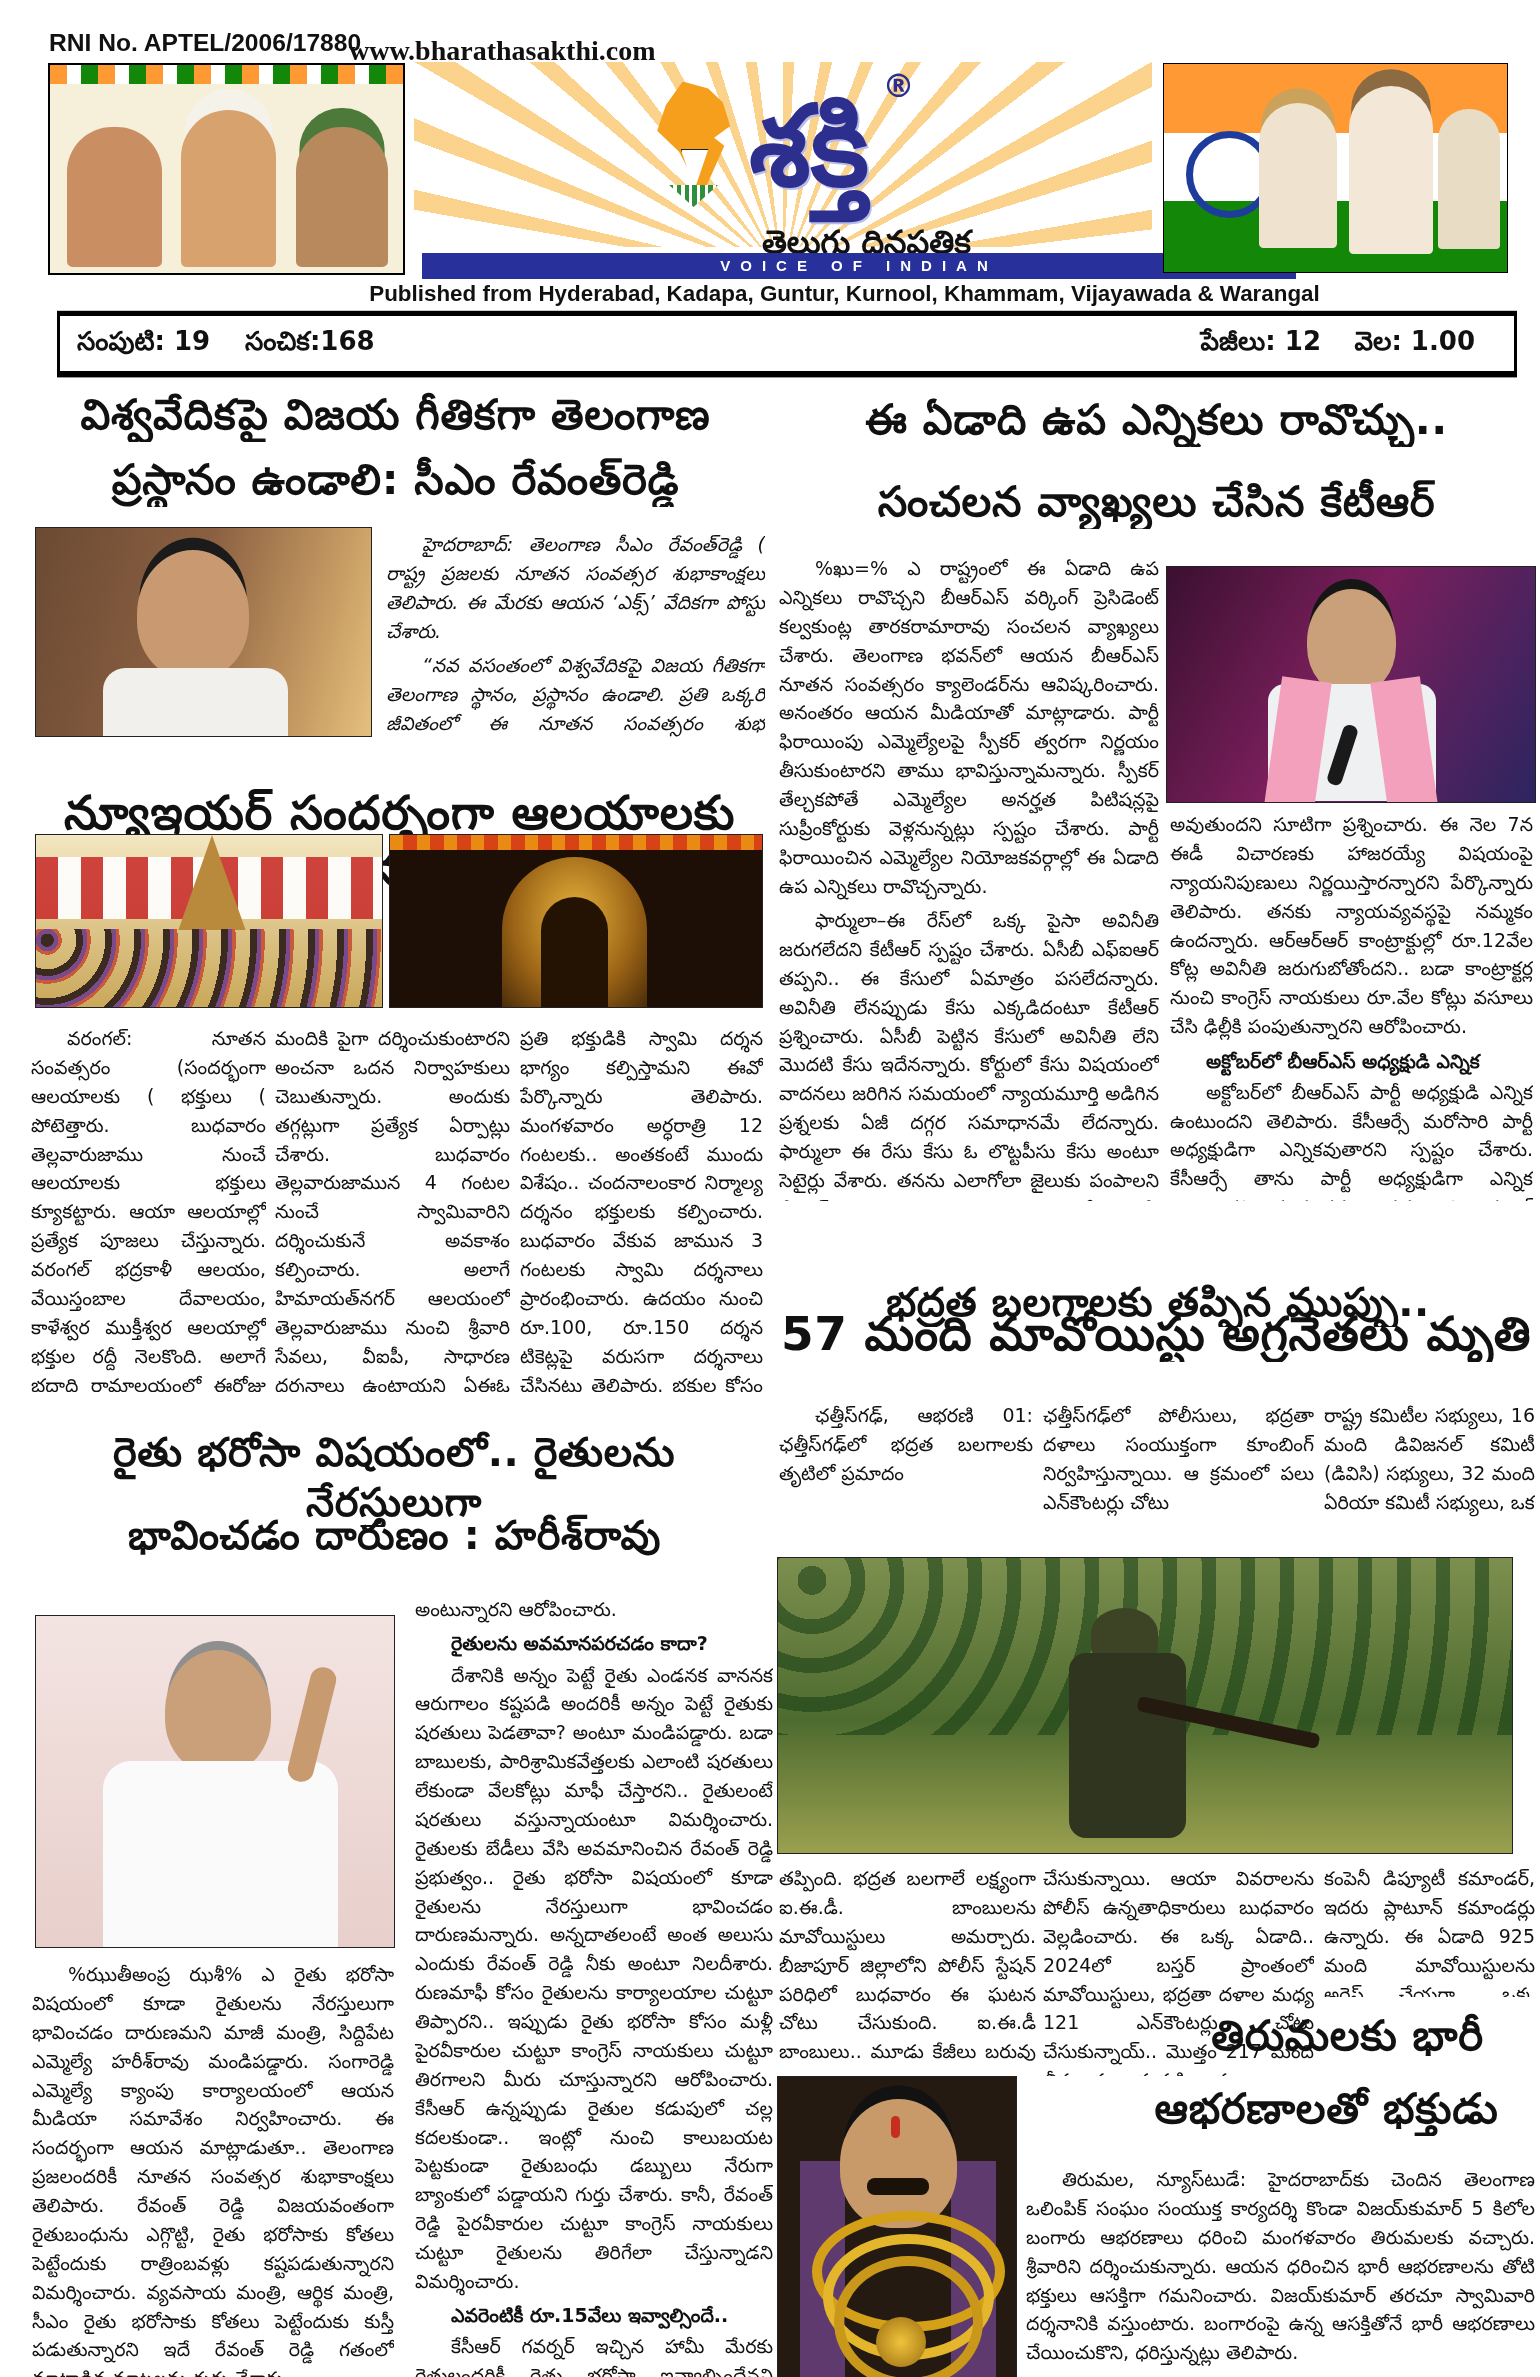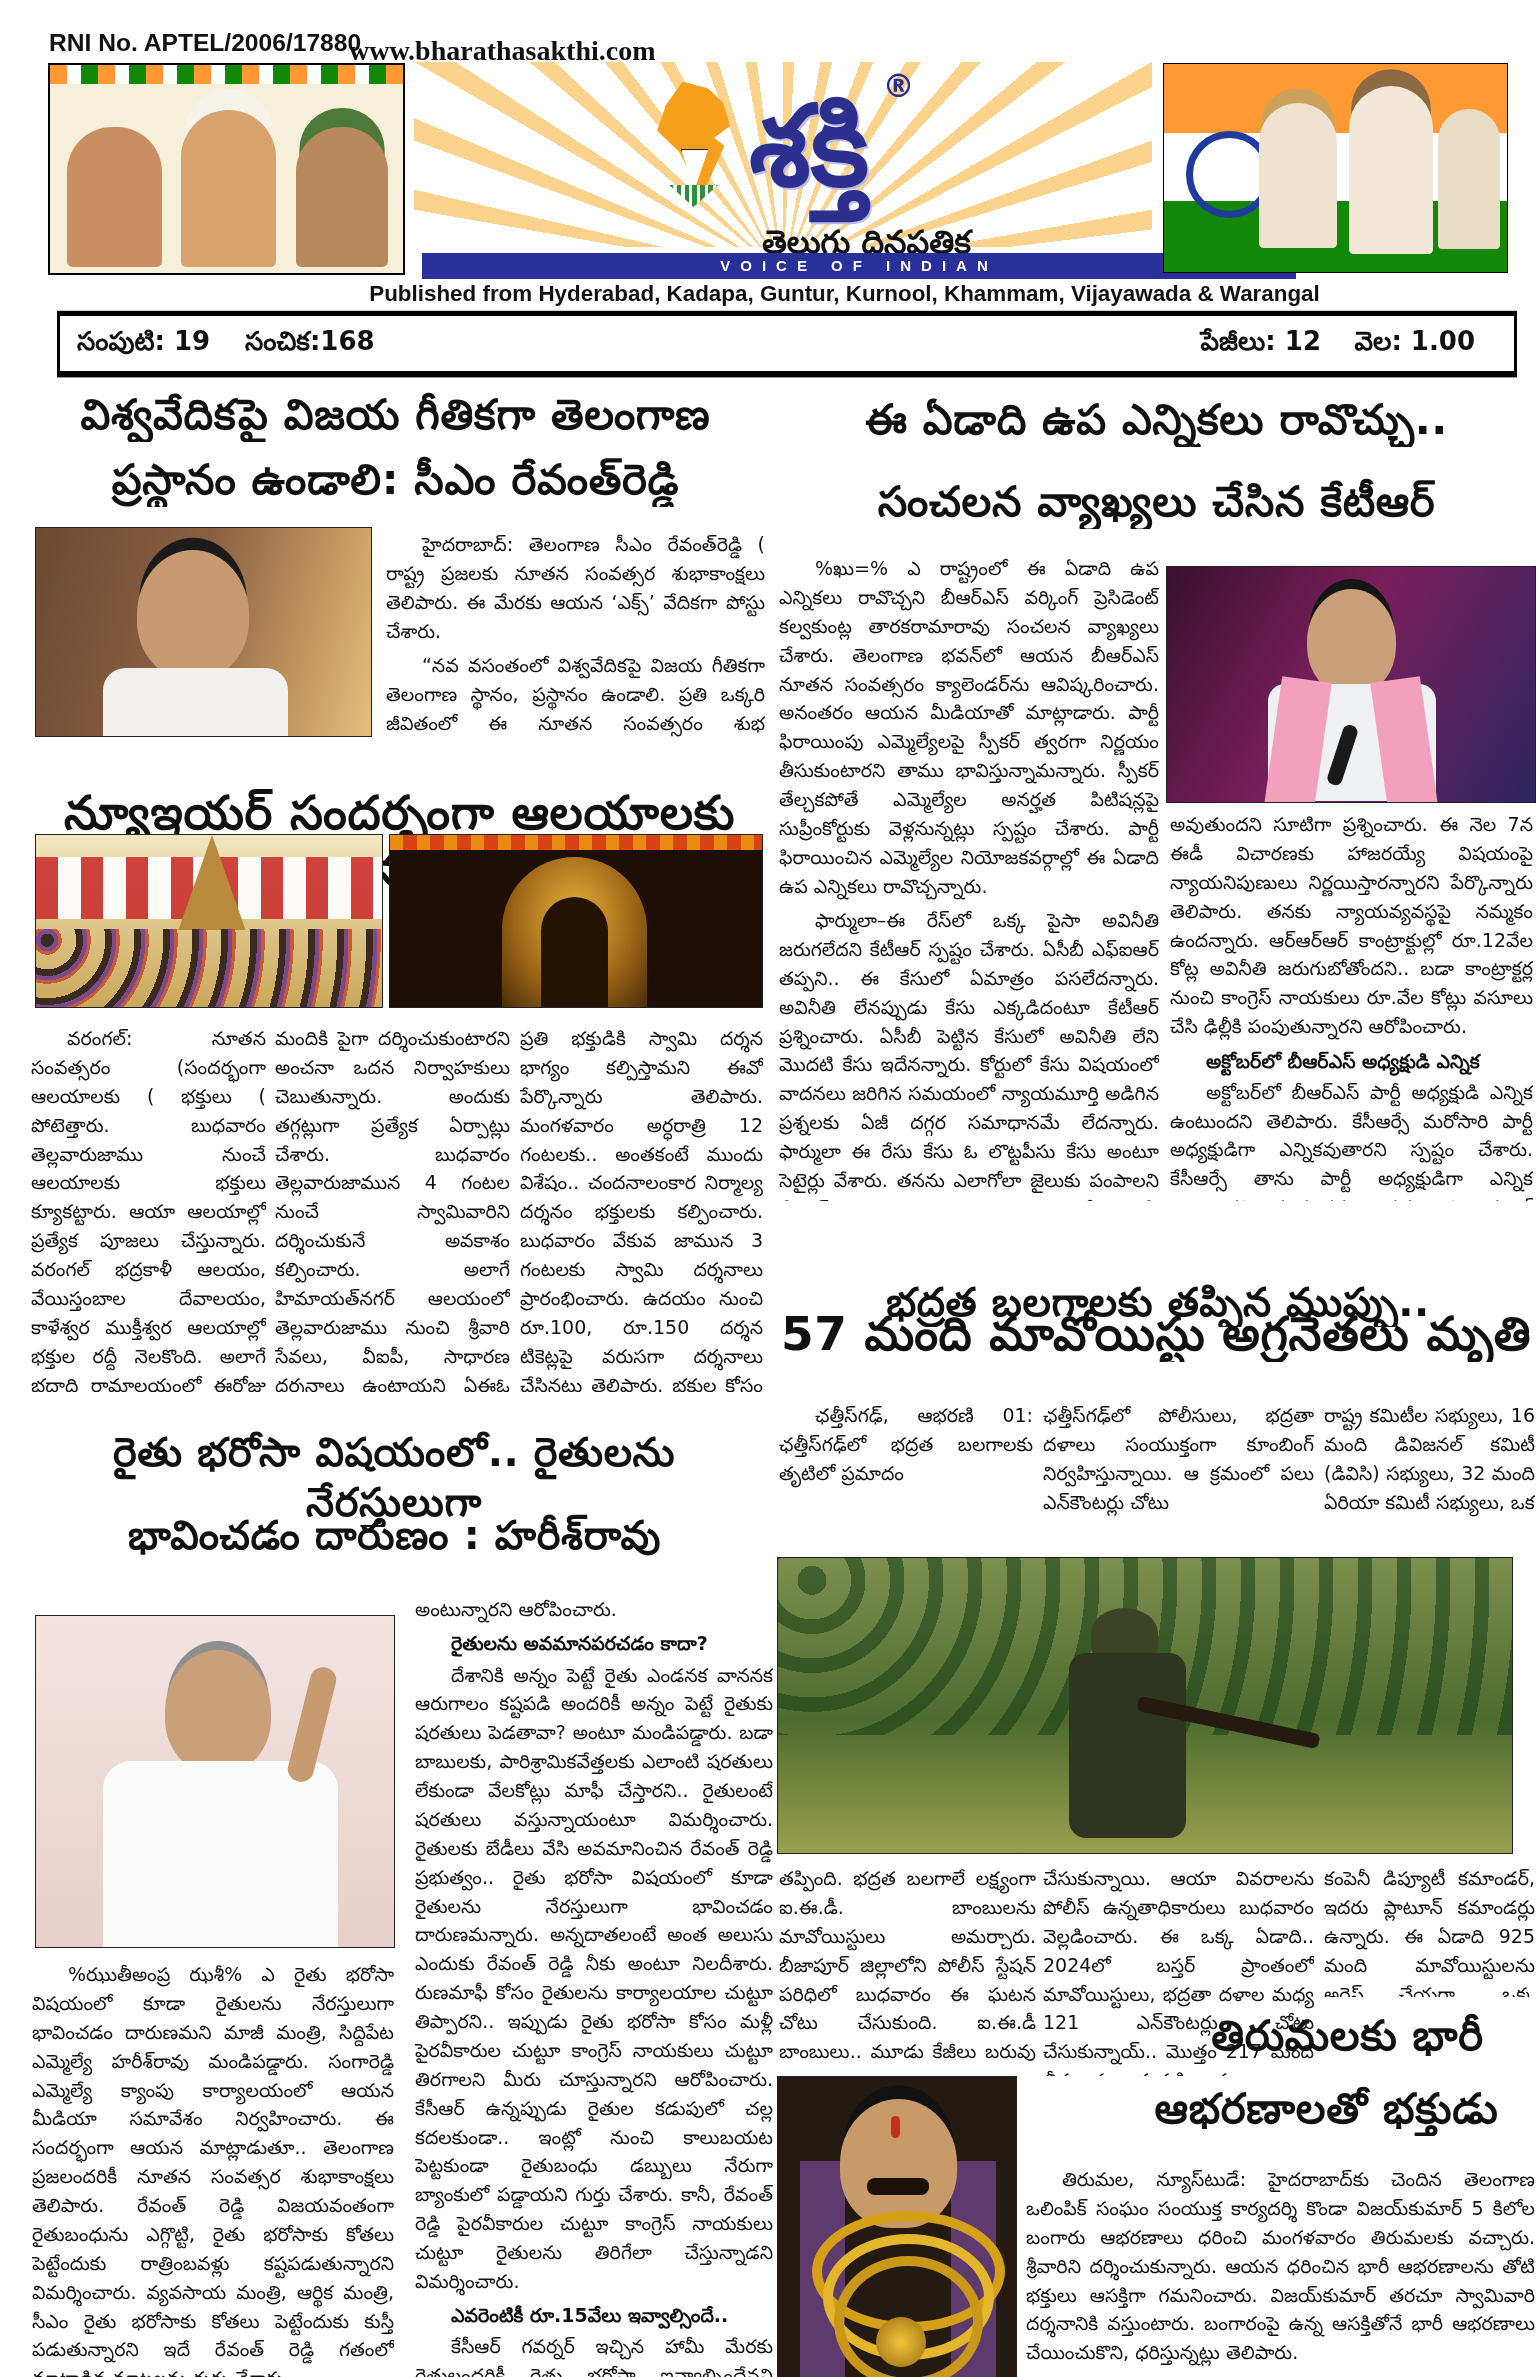--- a/index.html
+++ b/index.html
@@ -70,21 +70,21 @@
   <span style="right:193px;">పేజీలు: 12</span>
   <span style="right:39px;">వెల: 1.00</span>
 </div>
 
 <div class="abs headline hl-76" style="left:28px;top:389px;width:735px;">విశ్వవేదికపై విజయ గీతికగా తెలంగాణ</div>
 <div class="abs headline hl-76" style="left:28px;top:454px;width:735px;">ప్రస్థానం ఉండాలి: సీఎం రేవంత్‌రెడ్డి</div>
 <div class="photo" style="left:35px;top:527px;width:335px;height:208px;background:linear-gradient(105deg,#6b4a33,#8a5f41 45%,#c69a62 80%,#e4c07e);">
   <div class="abs" style="left:101px;top:22.4px;width:112px;height:129px;background:#c99a72;border-radius:50% 50% 45% 45%;box-shadow:0 -14.5px 0 -2.2px #1b1b1b;"></div>
   <div class="abs" style="left:67px;top:140px;width:185px;height:73px;background:#f2f0ec;border-radius:22.4px 22.4px 0 0;"></div>
 </div>
-<div class="abs bodytext" style="left:386px;top:530px;width:379px;height:212px;">
+<div class="abs bodytext" style="left:386px;top:530px;width:379px;height:212px;font-style:italic;">
   <p>హైదరాబాద్: తెలంగాణ సీఎం రేవంత్‌రెడ్డి ( రాష్ట్ర ప్రజలకు నూతన సంవత్సర శుభాకాంక్షలు తెలిపారు. ఈ మేరకు ఆయన ‘ఎక్స్’ వేదికగా పోస్టు చేశారు.</p>
   <p>“నవ వసంతంలో విశ్వవేదికపై విజయ గీతికగా తెలంగాణ స్థానం, ప్రస్థానం ఉండాలి. ప్రతి ఒక్కరి జీవితంలో ఈ నూతన సంవత్సరం శుభ సంతోషాలను నింపాలని మనసారా కోరుకుంటున్నా. అందరికీ నూతన సంవత్సర శుభాకాంక్షలు” అని రేవంత్‌రెడ్డి తెలిపారు.</p>
 </div>
 
 <div class="abs headline hl-76" style="left:779px;top:394px;width:755px;">ఈ ఏడాది ఉప ఎన్నికలు రావొచ్చు..</div>
 <div class="abs headline hl-76" style="left:779px;top:476px;width:755px;">సంచలన వ్యాఖ్యలు చేసిన కేటీఆర్</div>
 <div class="abs bodytext" style="left:779px;top:554px;width:380px;height:647px;">
   <p>%ఖు=% ఎ రాష్ట్రంలో ఈ ఏడాది ఉప ఎన్నికలు రావొచ్చని బీఆర్ఎస్ వర్కింగ్ ప్రెసిడెంట్ కల్వకుంట్ల తారకరామారావు సంచలన వ్యాఖ్యలు చేశారు. తెలంగాణ భవన్‌లో ఆయన బీఆర్ఎస్ నూతన సంవత్సరం క్యాలెండర్‌ను ఆవిష్కరించారు. అనంతరం ఆయన మీడియాతో మాట్లాడారు. పార్టీ ఫిరాయింపు ఎమ్మెల్యేలపై స్పీకర్ త్వరగా నిర్ణయం తీసుకుంటారని తాము భావిస్తున్నామన్నారు. స్పీకర్ తేల్చకపోతే ఎమ్మెల్యేల అనర్హత పిటిషన్లపై సుప్రీంకోర్టుకు వెళ్లనున్నట్లు స్పష్టం చేశారు. పార్టీ ఫిరాయించిన ఎమ్మెల్యేల నియోజకవర్గాల్లో ఈ ఏడాది ఉప ఎన్నికలు రావొచ్చన్నారు.</p>
   <p>ఫార్ములా–ఈ రేస్‌లో ఒక్క పైసా అవినీతి జరుగలేదని కేటీఆర్ స్పష్టం చేశారు. ఏసీబీ ఎఫ్ఐఆర్ తప్పని.. ఈ కేసులో ఏమాత్రం పసలేదన్నారు. అవినీతి లేనప్పుడు కేసు ఎక్కడిదంటూ కేటీఆర్ ప్రశ్నించారు. ఏసీబీ పెట్టిన కేసులో అవినీతి లేని మొదటి కేసు ఇదేనన్నారు. కోర్టులో కేసు విషయంలో వాదనలు జరిగిన సమయంలో న్యాయమూర్తి అడిగిన ప్రశ్నలకు ఏజీ దగ్గర సమాధానమే లేదన్నారు. ఫార్ములా ఈ రేసు కేసు ఓ లొట్టపీసు కేసు అంటూ సెటైర్లు వేశారు. తనను ఎలాగోలా జైలుకు పంపాలని రేవంత్‌రెడ్డి ప్రయత్నిస్తున్నారని.. అందులో భాగమే ఫార్ములా–ఈ రేస్ కేసుతో ఆరో విఫలప్రయత్నం చేశారని విమర్శించారు. కేసుతనను ఎలాగోలా జైలుకు పంపాలని సీఎం రేవంత్ రెడ్డి ప్రయత్నిస్తున్నారని, అందులో భాగంగా ఫార్ములా ఈ రేసు కేసుతో ఆరో విఫల యత్నం చేశారని కేటీఆర్ ఆరోపించారు.</p>
 

